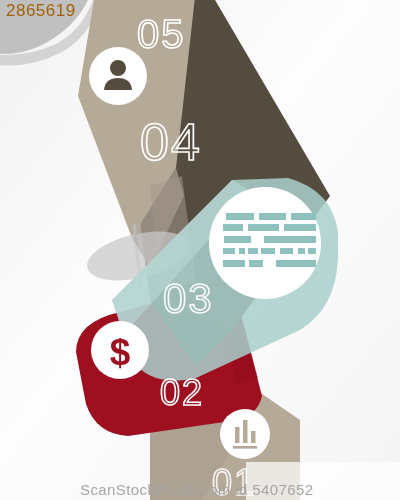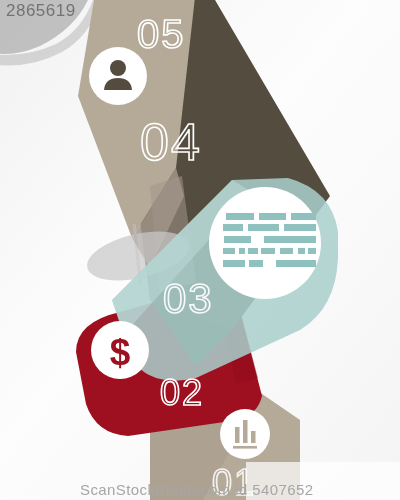--- a/index.html
+++ b/index.html
@@ -19,21 +19,21 @@
     position:absolute;
     font-family:"Liberation Sans", sans-serif;
     color:#8d8d8d;
     white-space:nowrap;
     pointer-events:none;
   }
   #wm-top {
     left:6px; top:1px;
     font-size:17px;
     letter-spacing:0.5px;
-    color:#737373;
+    color:#a16207;
   }
   #wm-bottom {
     left:80px; top:481px;
     font-size:15px;
     letter-spacing:0.4px;
     color:#a6a6a6;
   }
 </style>
 </head>
 <body>

